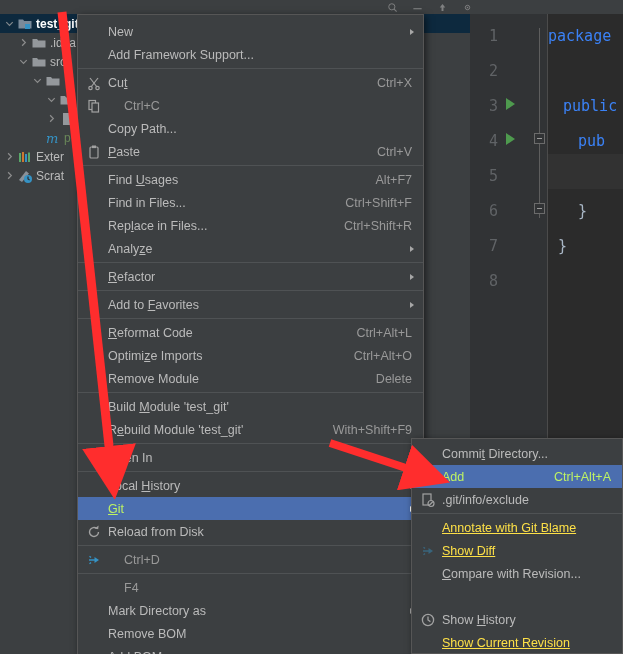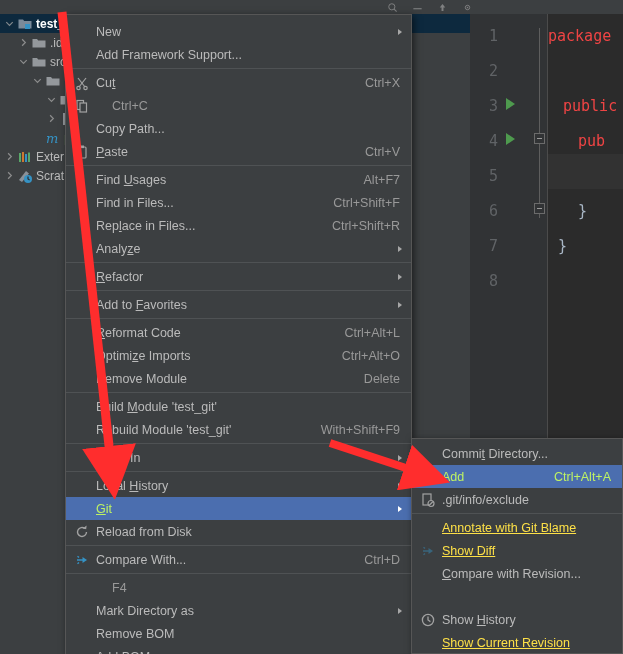--- a/index.html
+++ b/index.html
@@ -141,41 +141,41 @@
     left: 69px; top: 14px;
     width: 1px; height: 190px;
     background: #5e5e5e;
   }
   .code-line {
     position: absolute;
     white-space: pre;
     line-height: 35px;
     height: 35px;
   }
-  .kw { color: #ef4444; }
+  .kw { color: #3b82f6; }
   .br { color: #a9b7c6; }
   .hl-row {
     position: absolute;
     left: 78px;
     width: 100%;
     height: 35px;
     background: #323232;
   }
 
   
   .menu {
     position: absolute;
     background: #3c3f41;
     border: 1px solid #565656;
     box-shadow: 2px 2px 7px rgba(0,0,0,.55);
     box-sizing: border-box;
     padding: 3px 0;
   }
   #main-menu {
-    left: 65px; top: 14px;
+    left: 77px; top: 14px;
     width: 347px;
     height: 641px;
     padding-top: 5px;
   }
   #git-menu {
     left: 411px; top: 438px;
     width: 212px;
     height: 216px;
     padding-top: 3px;
   }
@@ -504,21 +504,20 @@
         <span class="mi-label">Reload from Disk</span>
         <span style="width: 13px; flex: 0 0 auto;"></span>
       </div>
       <div class="sep"></div>
       <div class="mi">
         <span class="mi-icon"><svg viewBox="0 0 16 16" width="16" height="16">
             <path d="M3 8 H9" stroke="#3592c4" stroke-width="1.5"></path>
             <path d="M13 8 L8.5 5 V11 Z" fill="#3592c4"></path>
             <path d="M3.5 4.2 L5 5.6 M3.5 11.8 L5 10.4" stroke="#3592c4" stroke-width="1.3"></path>
           </svg></span>
-        <span class="mi-label">Compare With...</span>
         <span class="mi-accel">Ctrl+D</span>
       </div>
       <div class="sep"></div>
       <div class="mi">
         <span class="mi-icon"></span>
         <span class="mi-accel">F4</span>
       </div>
       <div class="mi">
         <span class="mi-icon"></span>
         <span class="mi-label">Mark Directory as</span>

